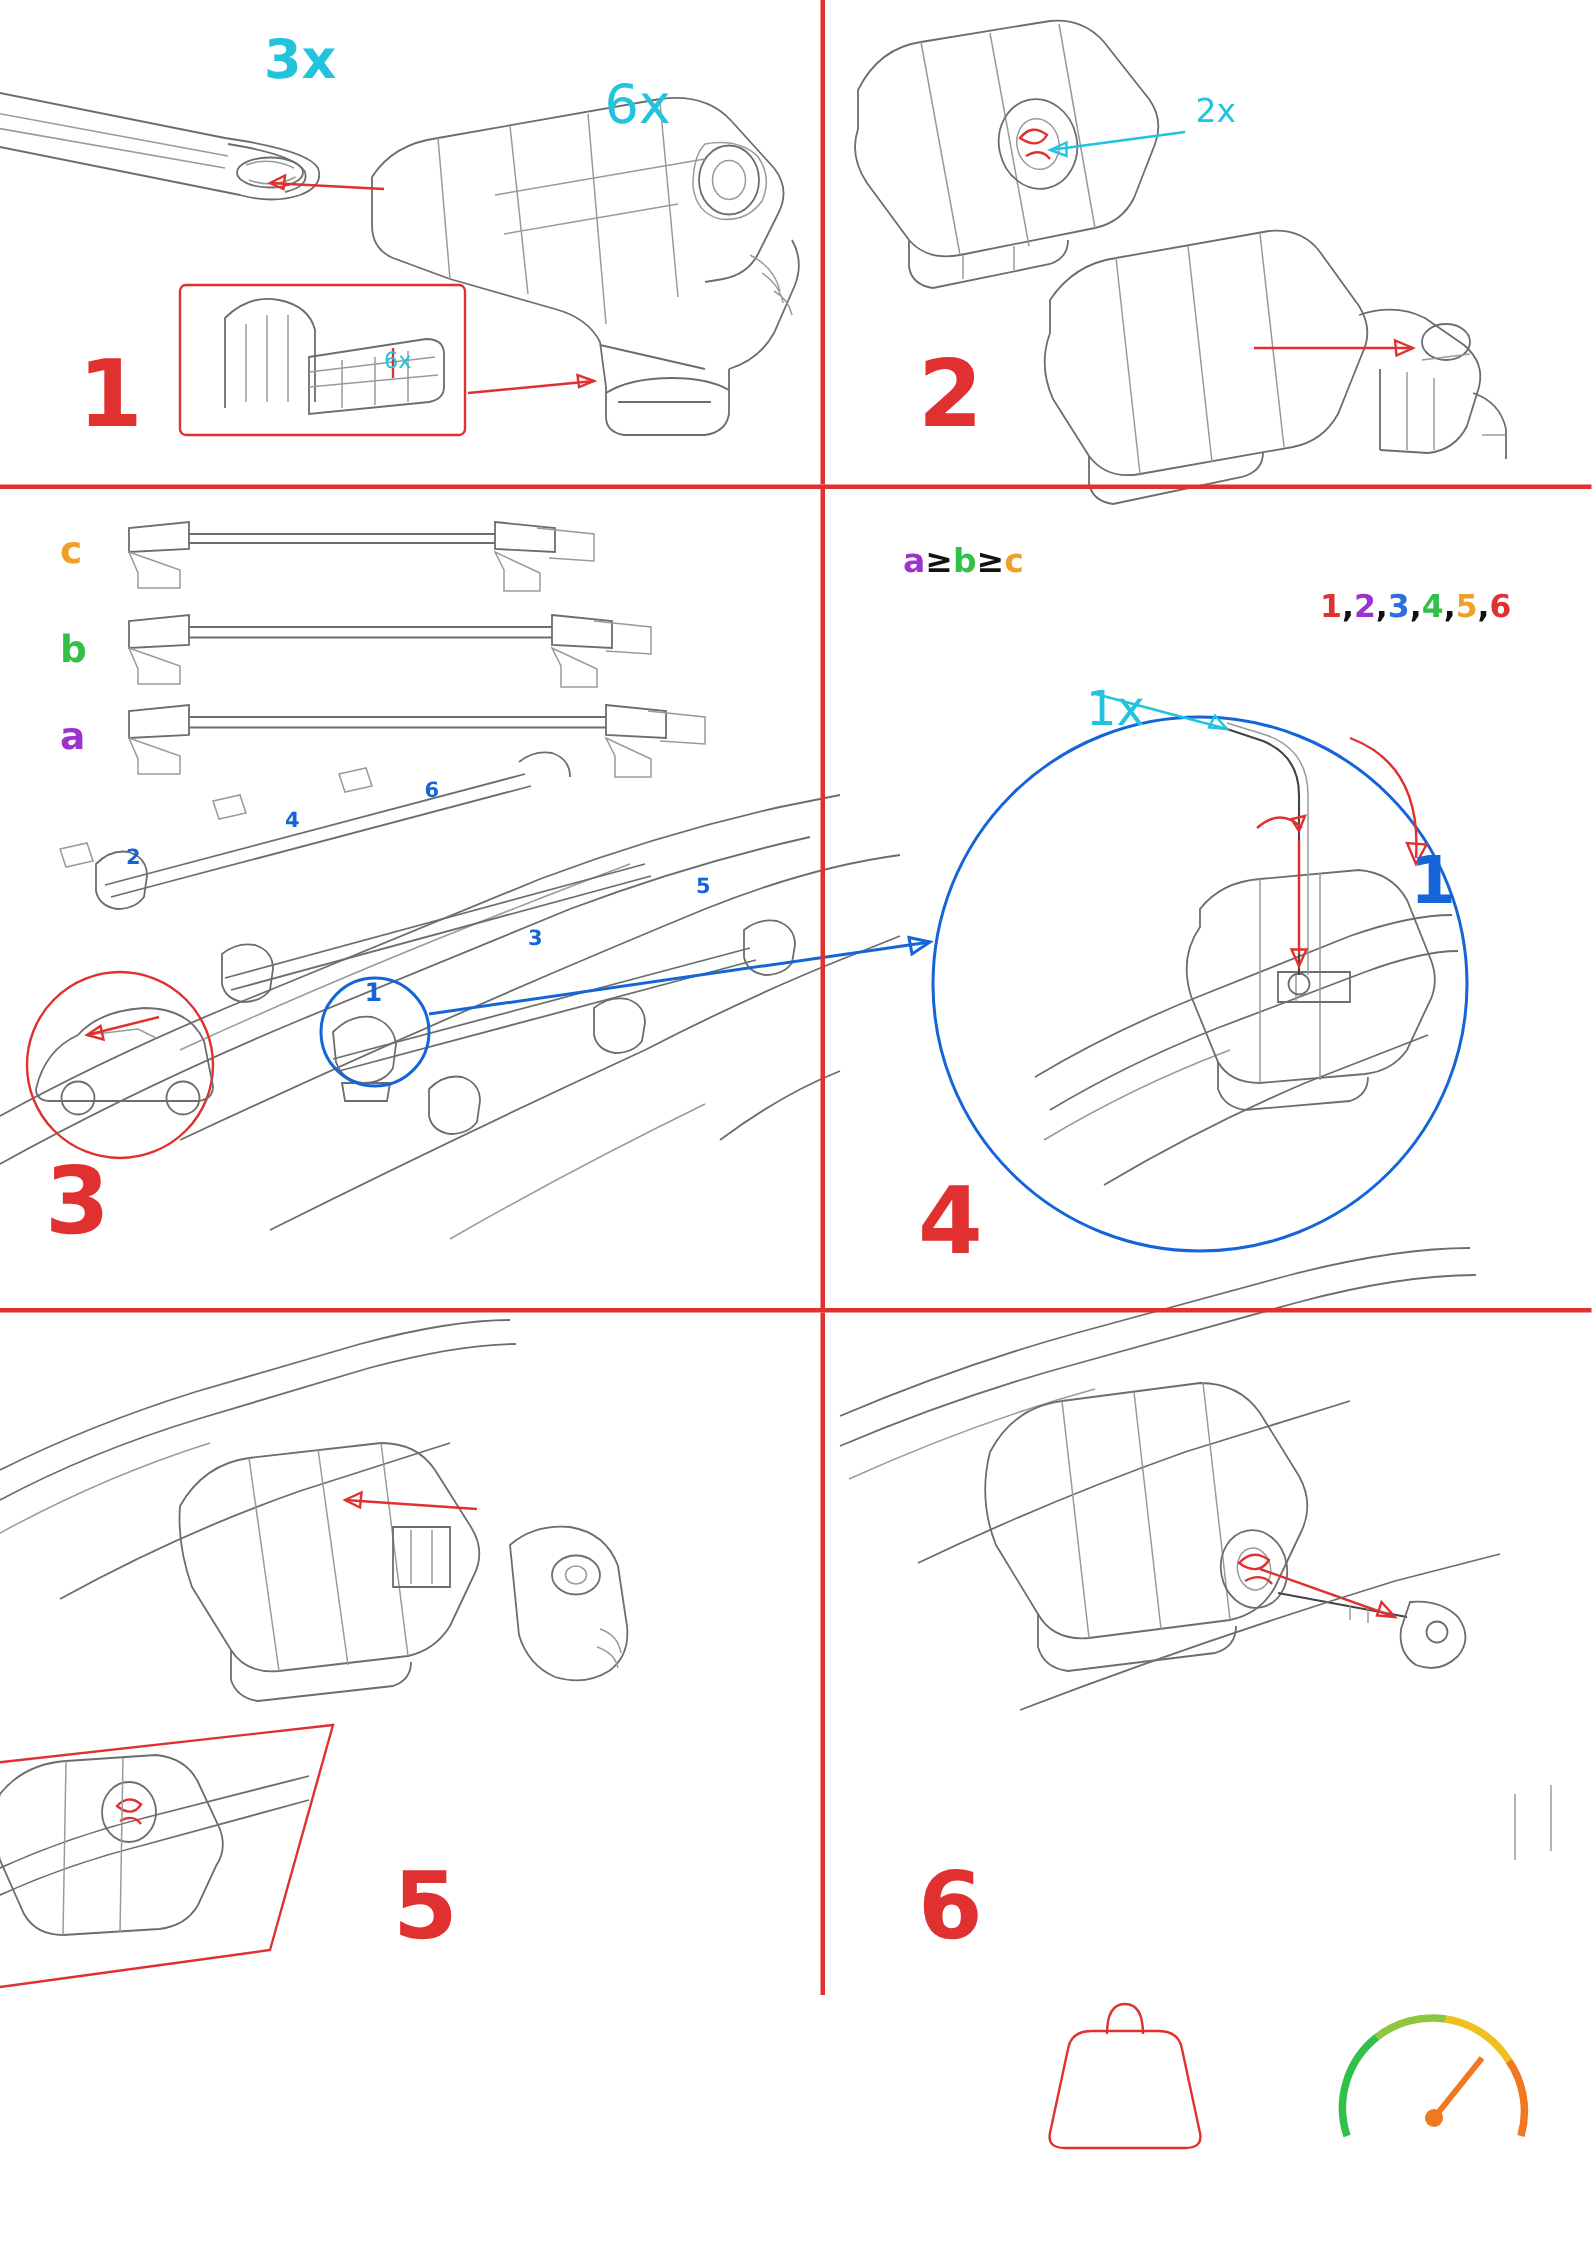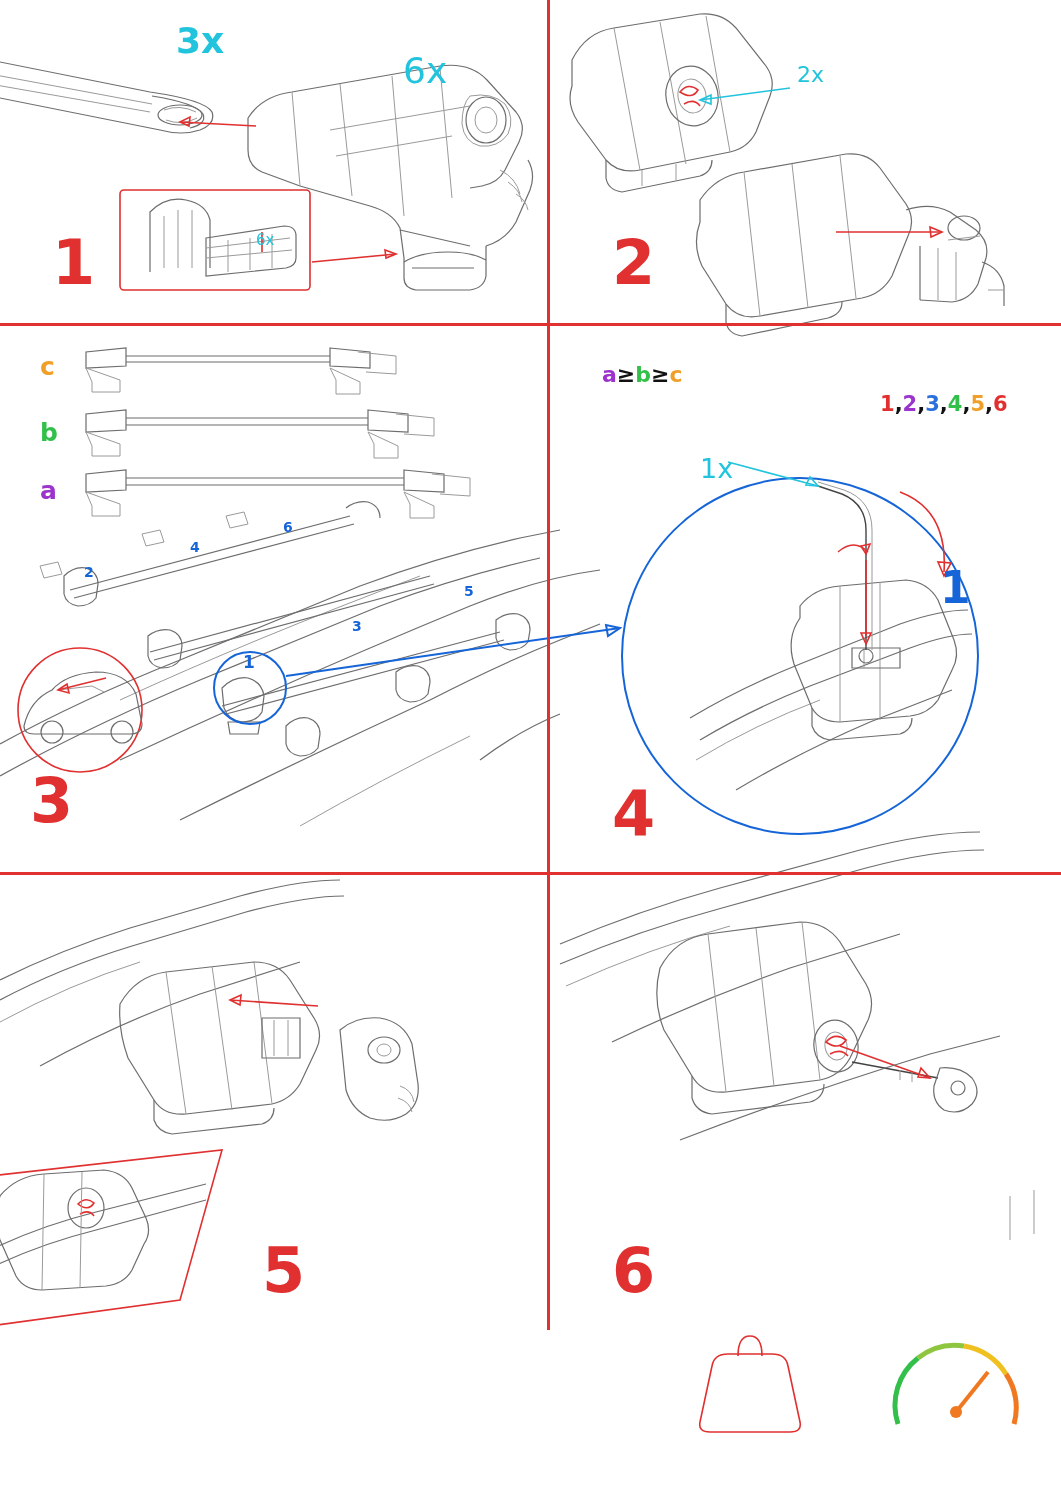--- a/index.html
+++ b/index.html
@@ -44,21 +44,21 @@
   .qty{
     position:absolute;
     color:#22c3dd;
     font-size:34px;
     font-family:"DejaVu Sans", sans-serif;
     font-weight:400;
   }
   .qty.q3x{left:176px;top:20px;font-size:36px;font-weight:bold;}
   .qty.q6x{left:403px;top:50px;font-size:36px;}
   .qty.q2x{left:797px;top:62px;font-size:22px;}
-  .qty.q1x{left:700px;top:453px;font-size:27px;}
+  .qty.q1x{left:724px;top:453px;font-size:32px;}
   .qty.q6inner{left:256px;top:231px;font-size:15px;color:#22c3dd;}
 
   
   .abc{position:absolute;font-size:25px;font-weight:700;font-family:"DejaVu Sans",sans-serif;}
   .abc.c{left:40px;top:352px;color:#f0a028;}
   .abc.b{left:40px;top:418px;color:#33c04a;}
   .abc.a{left:40px;top:476px;color:#9b33cc;}
 
   .abcrel{position:absolute;left:564px;top:362px;font-size:22px;font-weight:700;margin-left:38px;}
   .abcrel .ca{color:#9b33cc;}

